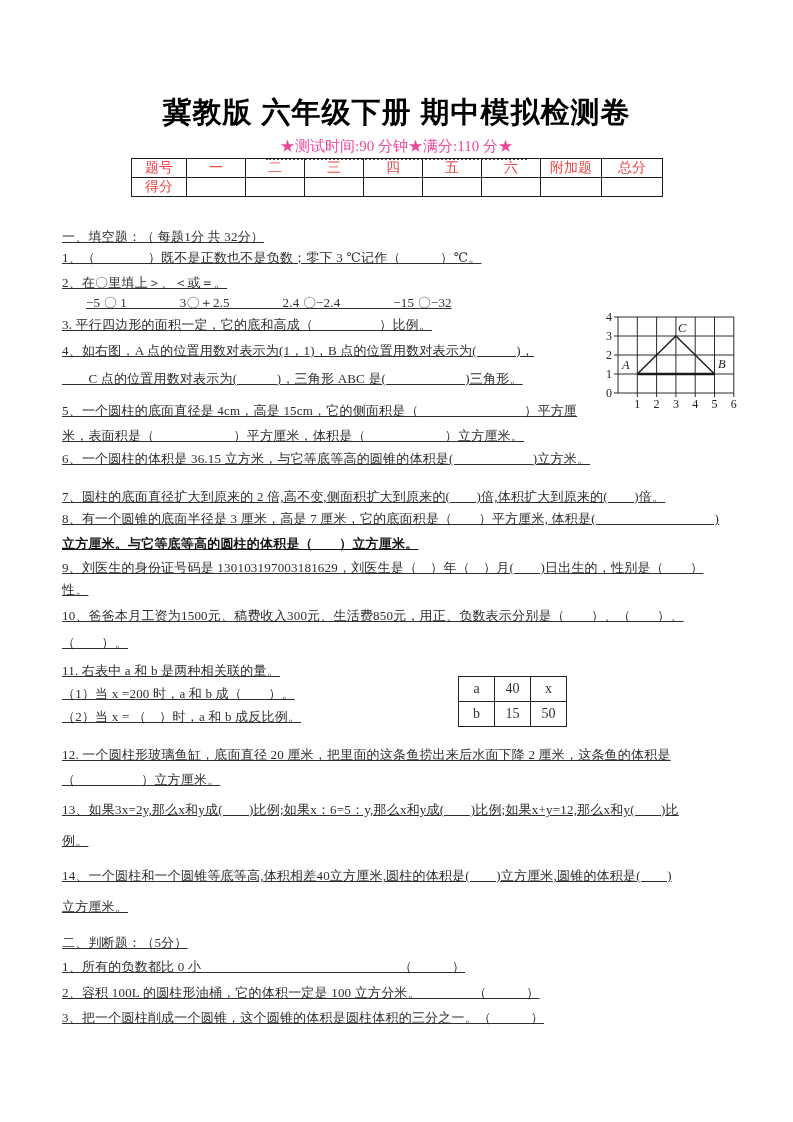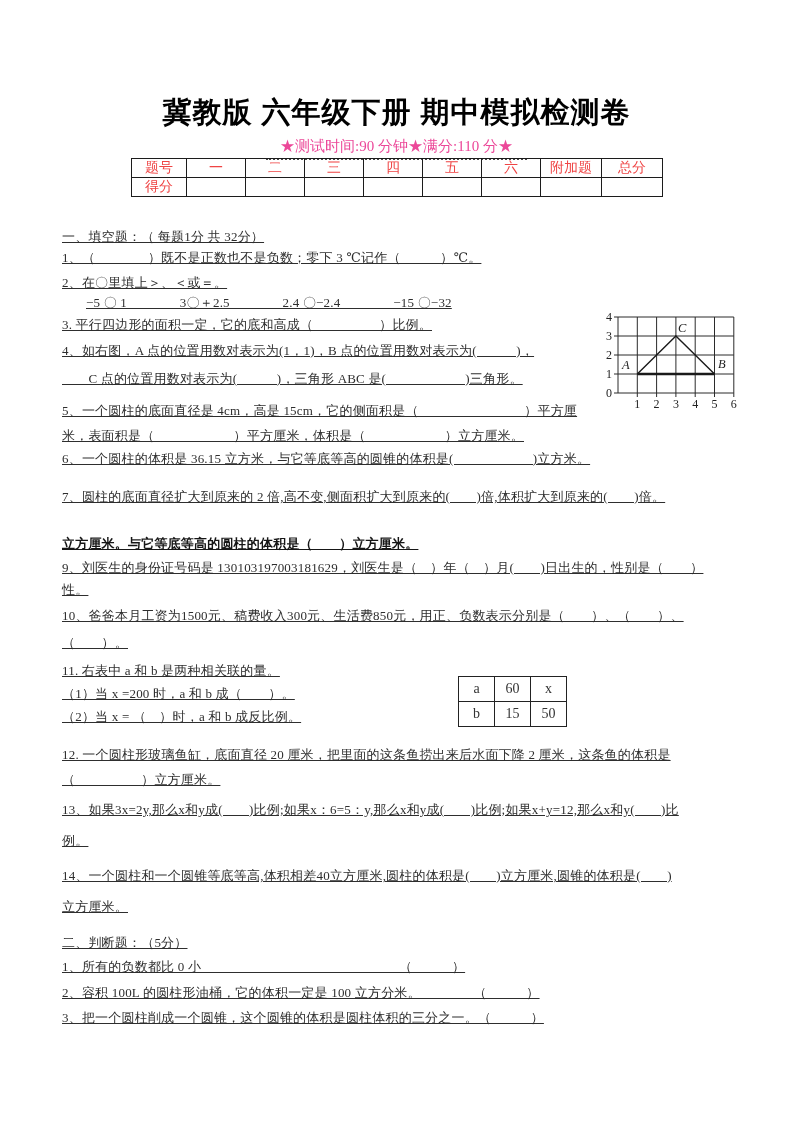--- a/index.html
+++ b/index.html
@@ -144,20 +144,21 @@
   <div class="t" style="top:247px">1、（　　　　）既不是正数也不是负数；零下 3 ℃记作（　　　）℃。</div>
   <div class="t" style="top:272px">2、在〇里填上＞、＜或＝。</div>
   <div class="t" style="top:292px; left:86px">−5 〇 1　　　　3〇＋2.5　　　　2.4 〇−2.4　　　　−15 〇−32</div>
   <div class="t" style="top:314px">3. 平行四边形的面积一定，它的底和高成（　　　　　）比例。</div>
   <div class="t lh28" style="top:337px">4、如右图，A 点的位置用数对表示为(1，1)，B 点的位置用数对表示为(　　　)，
 　　C 点的位置用数对表示为(　　　)，三角形 ABC 是(　　　　　　)三角形。</div>
   <div class="t lh25" style="top:398px">5、一个圆柱的底面直径是 4cm，高是 15cm，它的侧面积是（　　　　　　　　）平方厘
 米，表面积是（　　　　　　）平方厘米，体积是（　　　　　　）立方厘米。</div>
   <div class="t lh25" style="top:446px">6、一个圆柱的体积是 36.15 立方米，与它等底等高的圆锥的体积是(　　　　　　)立方米。</div>
   <div class="t lh25" style="top:484px">7、圆柱的底面直径扩大到原来的 2 倍,高不变,侧面积扩大到原来的(　　)倍,体积扩大到原来的(　　)倍。</div>
+  <div class="t lh25" style="top:506px">8、有一个圆锥的底面半径是 3 厘米，高是 7 厘米，它的底面积是（　　）平方厘米, 体积是(　　　　　　　　　)</div>
   <div class="t lh25 bold" style="top:531px">立方厘米。与它等底等高的圆柱的体积是（　　）立方厘米。</div>
   <div class="t" style="top:557px">9、刘医生的身份证号码是 130103197003181629，刘医生是（　）年（　）月(　　)日出生的，性别是（　　）
 性。</div>
   <div class="t lh27" style="top:602px">10、爸爸本月工资为1500元、稿费收入300元、生活费850元，用正、负数表示分别是（　　）、（　　）、
 （　　）。</div>
   <div class="t" style="top:660px">11. 右表中 a 和 b 是两种相关联的量。</div>
   <div class="t" style="top:683px">（1）当 x =200 时，a 和 b 成（　　）。</div>
   <div class="t" style="top:706px">（2）当 x = （　）时，a 和 b 成反比例。</div>
   <div class="t lh25" style="top:742px">12. 一个圆柱形玻璃鱼缸，底面直径 20 厘米，把里面的这条鱼捞出来后水面下降 2 厘米，这条鱼的体积是
 （　　　　　）立方厘米。</div>
@@ -168,21 +169,21 @@
 
   <div class="t" style="top:932px">二、判断题：（5分）</div>
   <div class="t" style="top:956px">1、所有的负数都比 0 小　　　　　　　　　　　　　　　（　　　）</div>
   <div class="t" style="top:982px">2、容积 100L 的圆柱形油桶，它的体积一定是 100 立方分米。　　　　（　　　）</div>
   <div class="t" style="top:1007px">3、把一个圆柱削成一个圆锥，这个圆锥的体积是圆柱体积的三分之一。（　　　）</div>
 
   <table class="ab-table">
     <tbody>
         <tr>
       <td>a</td>
-      <td>60</td>
+      <td>40</td>
       <td>x</td>
     </tr>
     <tr>
       <td>b</td>
       <td>15</td>
       <td>50</td>
     </tr>
   </tbody>
     </table>
 

